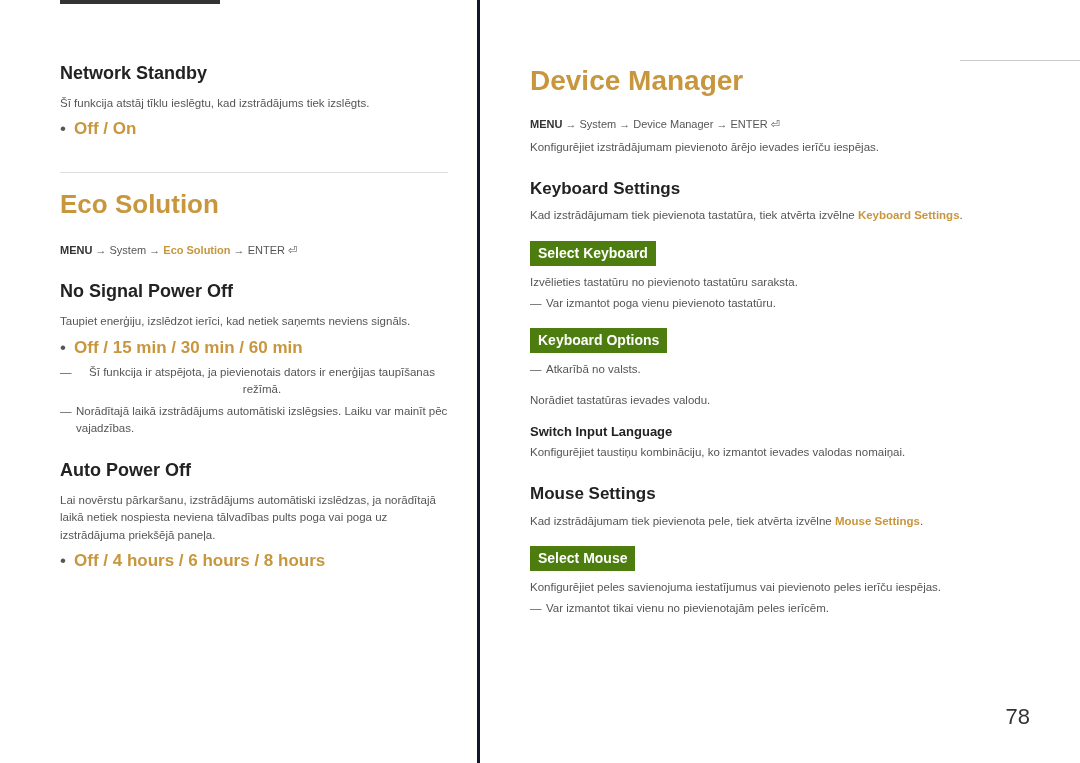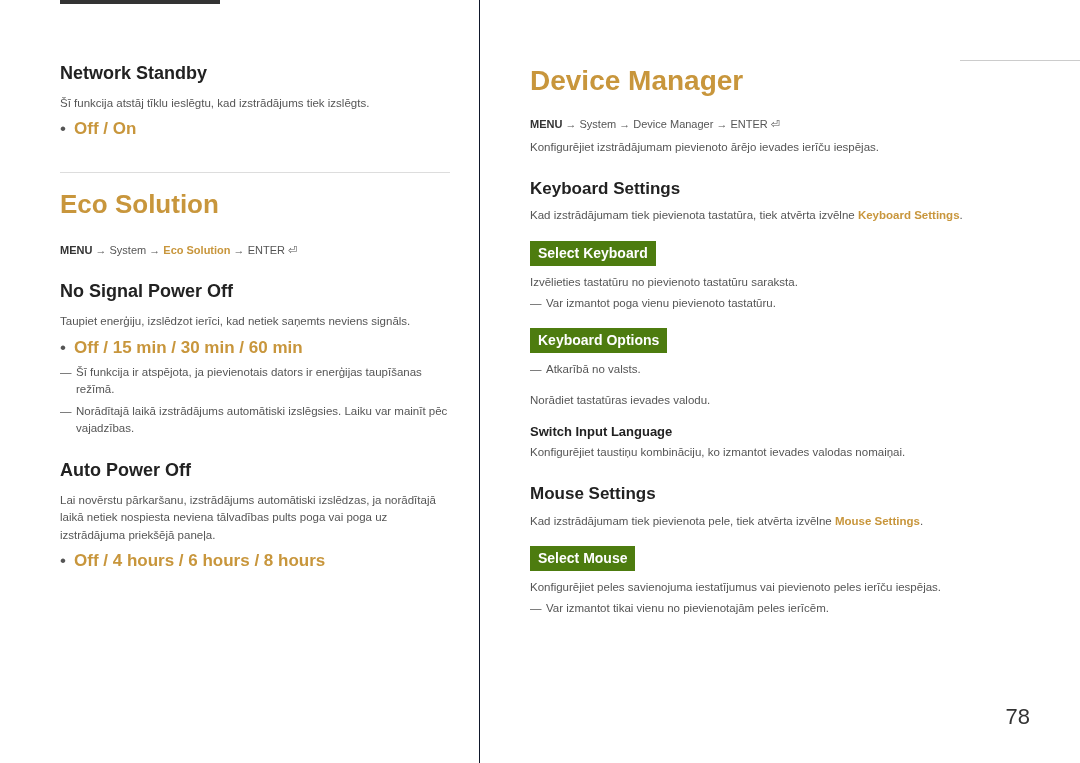--- a/index.html
+++ b/index.html
@@ -17,21 +17,21 @@
       display: flex;
       flex-direction: row;
       width: 1080px;
       min-height: 763px;
       padding: 0;
     }
     
     .left-col {
       width: 480px;
       padding: 60px 29px 40px 60px;
-      border-right: 1px solid #0f172a;
+      border-right: 3px solid #0f172a;
       position: relative;
     }
     .left-col::before {
       content: '';
       position: absolute;
       top: 0;
       left: 60px;
       width: 160px;
       height: 4px;
       background: #333;
@@ -202,21 +202,21 @@
         <span class="bold-label">MENU</span><span> → System → </span><span class="orange-label">Eco Solution</span><span> → ENTER</span> <span>⏎</span>
       </div>
     </div>
 
     <div class="no-signal-section">
       <div class="section-title-black">No Signal Power Off</div>
       <p class="small-text">Taupiet enerģiju, izslēdzot ierīci, kad netiek saņemts neviens signāls.</p>
       <div class="bullet-text">
         <span class="orange-link">Off / 15 min / 30 min / 60 min</span>
       </div>
-      <div class="indent-text" style="margin-top:0;">Šī funkcija ir atspējota, ja pievienotais dators ir enerģijas taupīšanas režīmā.</div>
+      <div class="indent-text" style="margin-top:0;text-align:center;">Šī funkcija ir atspējota, ja pievienotais dators ir enerģijas taupīšanas režīmā.</div>
       <div class="indent-text" style="margin-top:4px;">Norādītajā laikā izstrādājums automātiski izslēgsies. Laiku var mainīt pēc vajadzības.</div>
     </div>
 
     <div class="auto-power-section">
       <div class="section-title-black">Auto Power Off</div>
       <p class="small-text">Lai novērstu pārkaršanu, izstrādājums automātiski izslēdzas, ja norādītajā laikā netiek nospiesta neviena tālvadības pults poga vai poga uz izstrādājuma priekšējā paneļa.</p>
       <div class="bullet-text">
         <span class="orange-link">Off / 4 hours / 6 hours / 8 hours</span>
       </div>
     </div>

